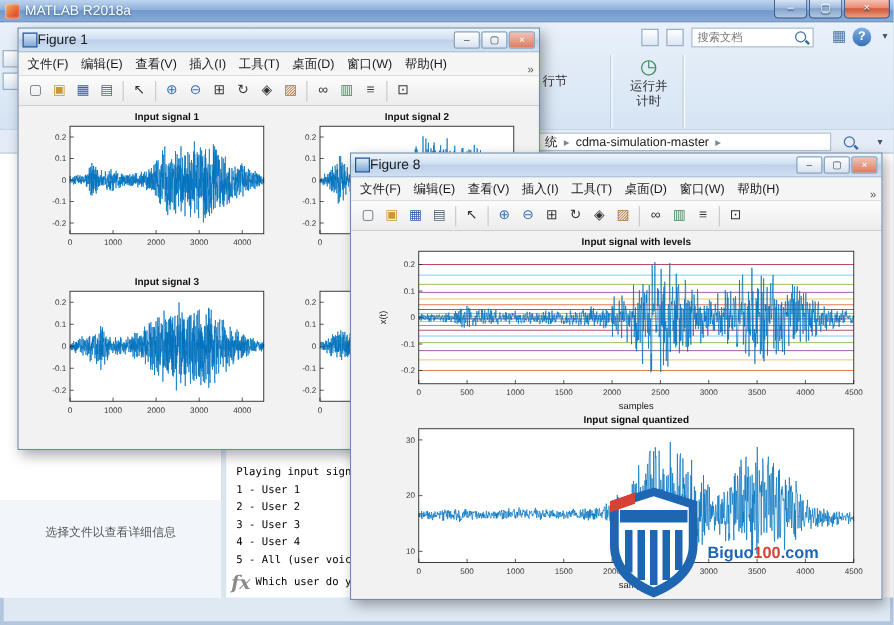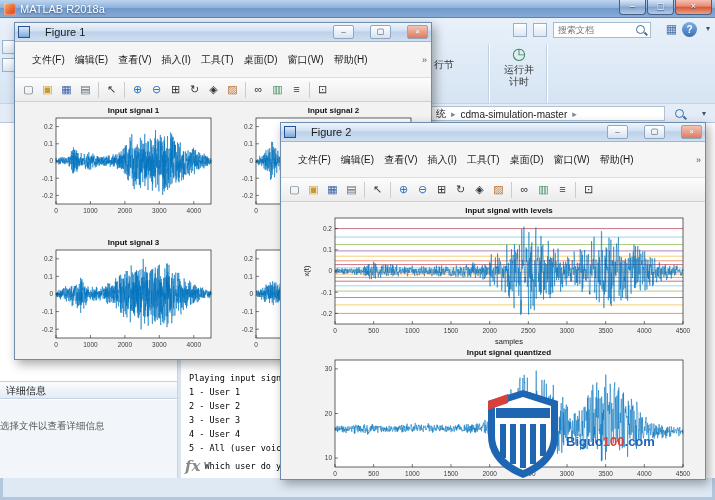--- a/index.html
+++ b/index.html
@@ -30,40 +30,40 @@
 .run-time{position:absolute;left:494px;top:26px;width:50px;height:62px;text-align:center;font-size:10px;color:#333;line-height:12px}
 .run-time .ic{font-size:16px;color:#3a8a5a;display:block;line-height:20px}
 .addr{position:absolute;left:0;top:103px;right:0;height:20px;background:#e4edf7;border-top:1px solid #c6d5e5;border-bottom:1px solid #b7c8da;z-index:1}
 .addr-field{position:absolute;left:186px;top:2px;right:50px;height:15px;background:#fff;border:1px solid #b0c2d4}
 .addr-text{position:absolute;left:436px;top:3px;font-size:10px;color:#222;display:flex;gap:5px;align-items:center}
 .addr-text .sep{color:#789;font-size:9px}
 .addr-mag{position:absolute;top:3px;right:28px}
 .addr-caret{position:absolute;top:5px;right:9px;font-size:8px;color:#456}
 .left-col{position:absolute;left:0;top:123px;width:178px;bottom:22px;background:#fff;border-right:1px solid #c8d6e4;z-index:1}
 .dp-head{position:absolute;left:0;right:0;top:258px;height:18px;background:linear-gradient(#fbfdff,#e2ebf5);border-top:1px solid #c5d3e2;border-bottom:1px solid #c5d3e2;font-size:10px;color:#222;line-height:17px;padding-left:6px}
-.dp-body{position:absolute;left:0;right:0;top:277px;bottom:0;background:#f2f6fa;color:#555;font-size:9.5px;padding-top:20px}
+.dp-body{position:absolute;left:0;right:0;top:277px;bottom:0;background:#f2f6fa;color:#555;font-size:9.5px;text-align:center;padding-top:20px}
 .splitter{position:absolute;left:178px;top:123px;width:3px;bottom:22px;background:#dbe5f0;z-index:1}
 .cmdw{position:absolute;left:181px;top:123px;right:0;bottom:22px;background:#fff;font-family:"DejaVu Sans Mono",monospace;font-size:8.5px;color:#000;z-index:1;overflow:hidden}
 .cmd-lines{position:absolute;left:8px;top:250px;right:0}
 .cmd-line{height:14px;white-space:pre}
 .cmd-prompt{position:absolute;left:4px;top:334px;display:flex;gap:4px;align-items:center}
 .fx{font-family:"DejaVu Serif",serif;font-style:italic;font-weight:bold;color:#8a8a8a;font-size:15px}
 .statusbar{position:absolute;left:0;bottom:0;right:0;height:22px;background:linear-gradient(#f3f8fd,#dde8f3);border-top:1px solid #b7c7d8;font-size:9.5px;color:#222;z-index:1}
 .grip{position:absolute;left:3px;top:5px;width:9px;height:12px;background:repeating-linear-gradient(90deg,#9fb4c9 0 1px,transparent 1px 3px)}
 .status-text{position:absolute;left:18px;top:5px}
 
 .figw{position:absolute;border:1px solid #6e8cad;background:#f0f0f0;box-shadow:3px 4px 10px rgba(0,0,0,.35);display:flex;flex-direction:column}
 #figure1{left:14px;top:22px;width:418px;height:338px;z-index:2}
 #figure2{left:280px;top:122px;width:426px;height:358px;z-index:3}
-.f-title{height:19px;background:linear-gradient(#eef5fc,#cfdff2 45%,#bcd0e9 50%,#d0e0f2);border-bottom:1px solid #9fb6d0;display:flex;align-items:center;gap:15px;padding:4px 3px;flex:none}
+.f-title{height:19px;background:linear-gradient(#eef5fc,#cfdff2 45%,#bcd0e9 50%,#d0e0f2);border-bottom:1px solid #9fb6d0;display:flex;align-items:center;gap:0;padding:4px 3px;flex:none}
 .f-title .t{font-size:11px;color:#1c1c1c;flex:1}
 .f-ic{width:12px;height:12px;border:1px solid #23529b;background:linear-gradient(#dce9f8,#7fa8d8);flex:none}
 .fbtn{width:21px;height:14px;margin-left:1px;border:1px solid #8fa6c0;border-radius:2px;background:linear-gradient(#fff,#d7e2ef);font-size:8px;line-height:12px;text-align:center;color:#345;flex:none}
 .fbtn.close{background:linear-gradient(#f3c3b5,#dd7b5e);color:#fff}
-.f-menu{height:36px;background:#f5f5f5;border-bottom:1px solid #ddd;display:flex;align-items:center;padding-left:12px;flex:none}
+.f-menu{height:19px;background:#f5f5f5;border-bottom:1px solid #ddd;display:flex;align-items:flex-end;padding-left:2px;flex:none}
 .menu-list{display:flex}
 .menu-item{font-size:10px;color:#1a1a1a;padding:2px 5px;white-space:nowrap}
 .menu-more{margin-left:auto;font-size:9px;color:#555;padding-right:4px}
 .f-tools{height:24px;background:linear-gradient(#fcfcfc,#ececec);border-bottom:1px solid #cfcfcf;display:flex;align-items:center;padding-left:4px;flex:none}
 .tools-list{display:flex;align-items:center}
 .tbi{width:17px;height:17px;margin:0 1px;font-size:11px;line-height:16px;text-align:center;color:#444}
 .tsep{width:1px;height:16px;background:#ccc;margin:0 3px}
 .f-canvas{flex:1;position:relative;background:#f2f2f2;overflow:hidden}
 .plot{position:absolute}
 .tick{font:6.5px "Liberation Sans",sans-serif;fill:#3a3a3a}
@@ -117,21 +117,20 @@
       <span>统</span>
       <span class="sep">▸</span>
       <span>cdma-simulation-master</span>
       <span class="sep">▸</span>
     </div>
     <span class="mag addr-mag"></span>
     <span class="addr-caret">▾</span>
   </div>
 
   <div class="left-col">
-    <div class="dp-head">详细信息</div>
     <div class="dp-body">选择文件以查看详细信息</div>
   </div>
   <div class="splitter"></div>
 
   <div class="cmdw">
     <div class="cmd-lines">
         <div class="cmd-line">Playing input signal</div>
         <div class="cmd-line">1 - User 1</div>
         <div class="cmd-line">2 - User 2</div>
         <div class="cmd-line">3 - User 3</div>
@@ -293,21 +292,21 @@
           <line x1="33" x2="36" y1="93.2" y2="93.2" stroke="#222" stroke-width="0.6"></line>
           <text x="30" y="95.5" text-anchor="end" class="tick">-0.2</text>
           <text x="110.5" y="9" text-anchor="middle" class="ptitle">Input signal 4</text>
         </svg>
       </div>
   </div>
 
   <div class="figw" id="figure2">
     <div class="f-title">
       <span class="f-ic"></span>
-      <span class="t">Figure 2</span>
+      <span class="t">Figure 8</span>
       <div class="fbtn">–</div>
       <div class="fbtn">▢</div>
       <div class="fbtn close">×</div>
     </div>
     <div class="f-menu">
       <div class="menu-list">
           <span class="menu-item">文件(F)</span>
           <span class="menu-item">编辑(E)</span>
           <span class="menu-item">查看(V)</span>
           <span class="menu-item">插入(I)</span>

